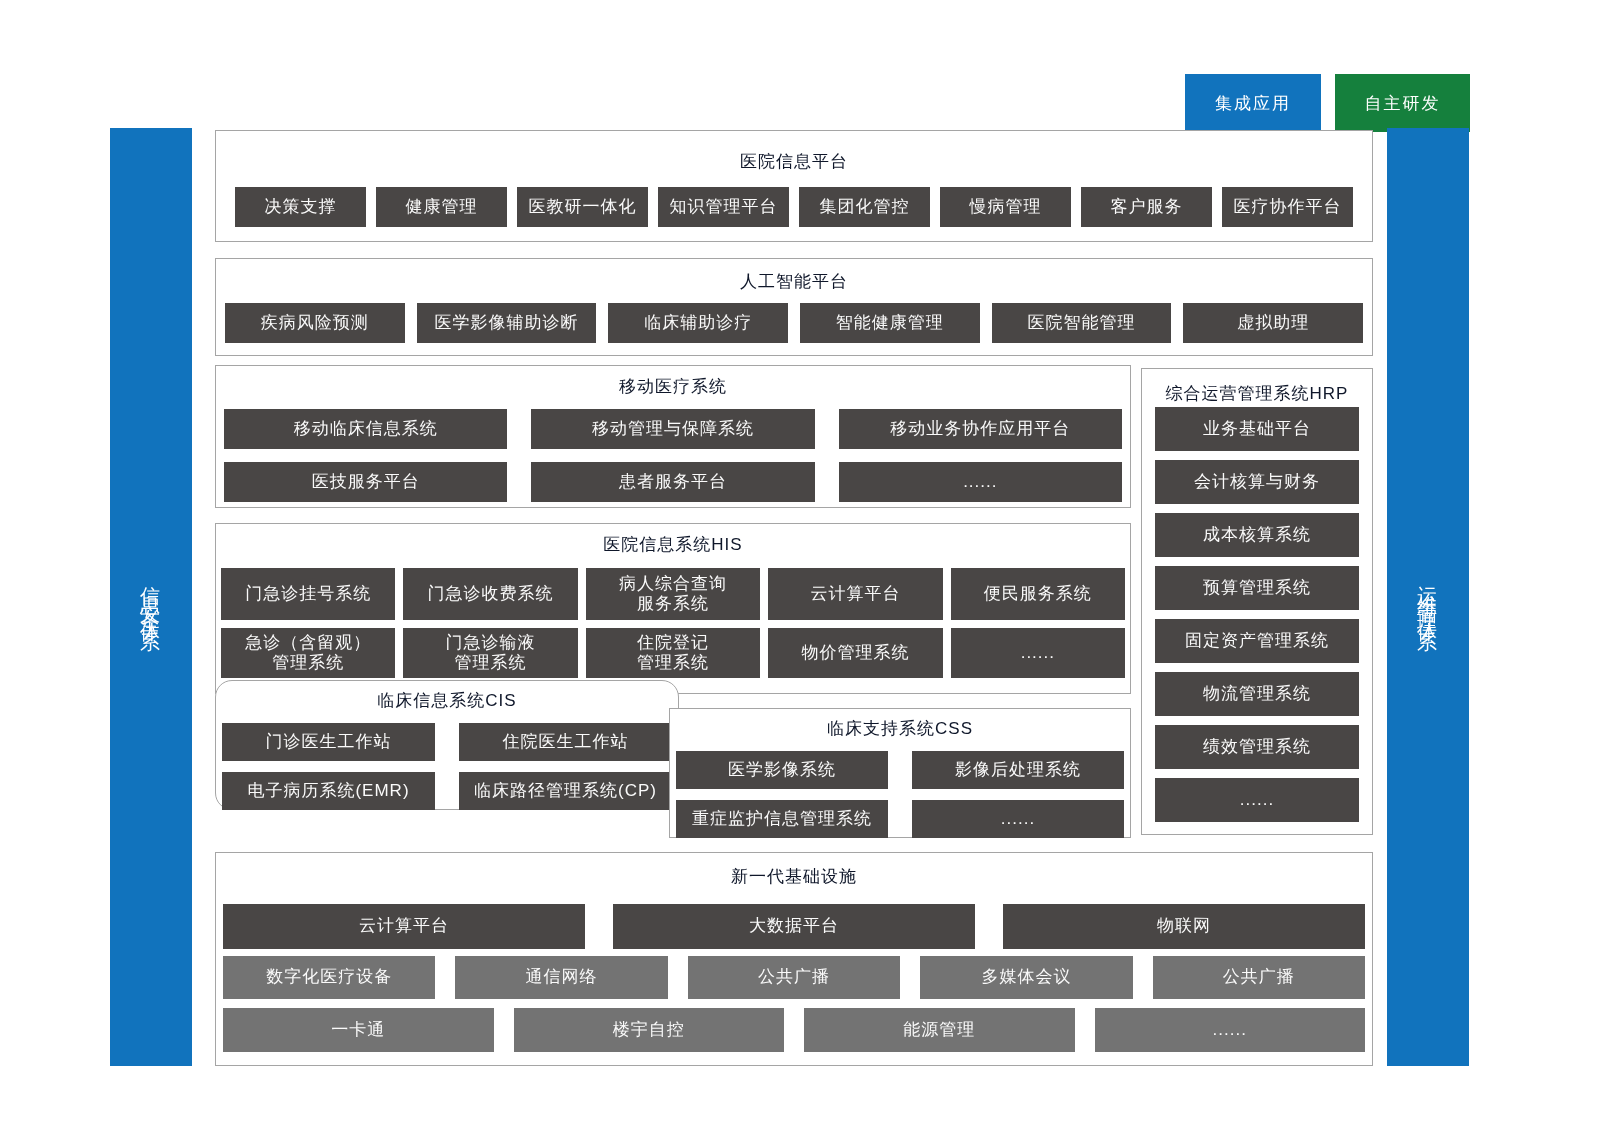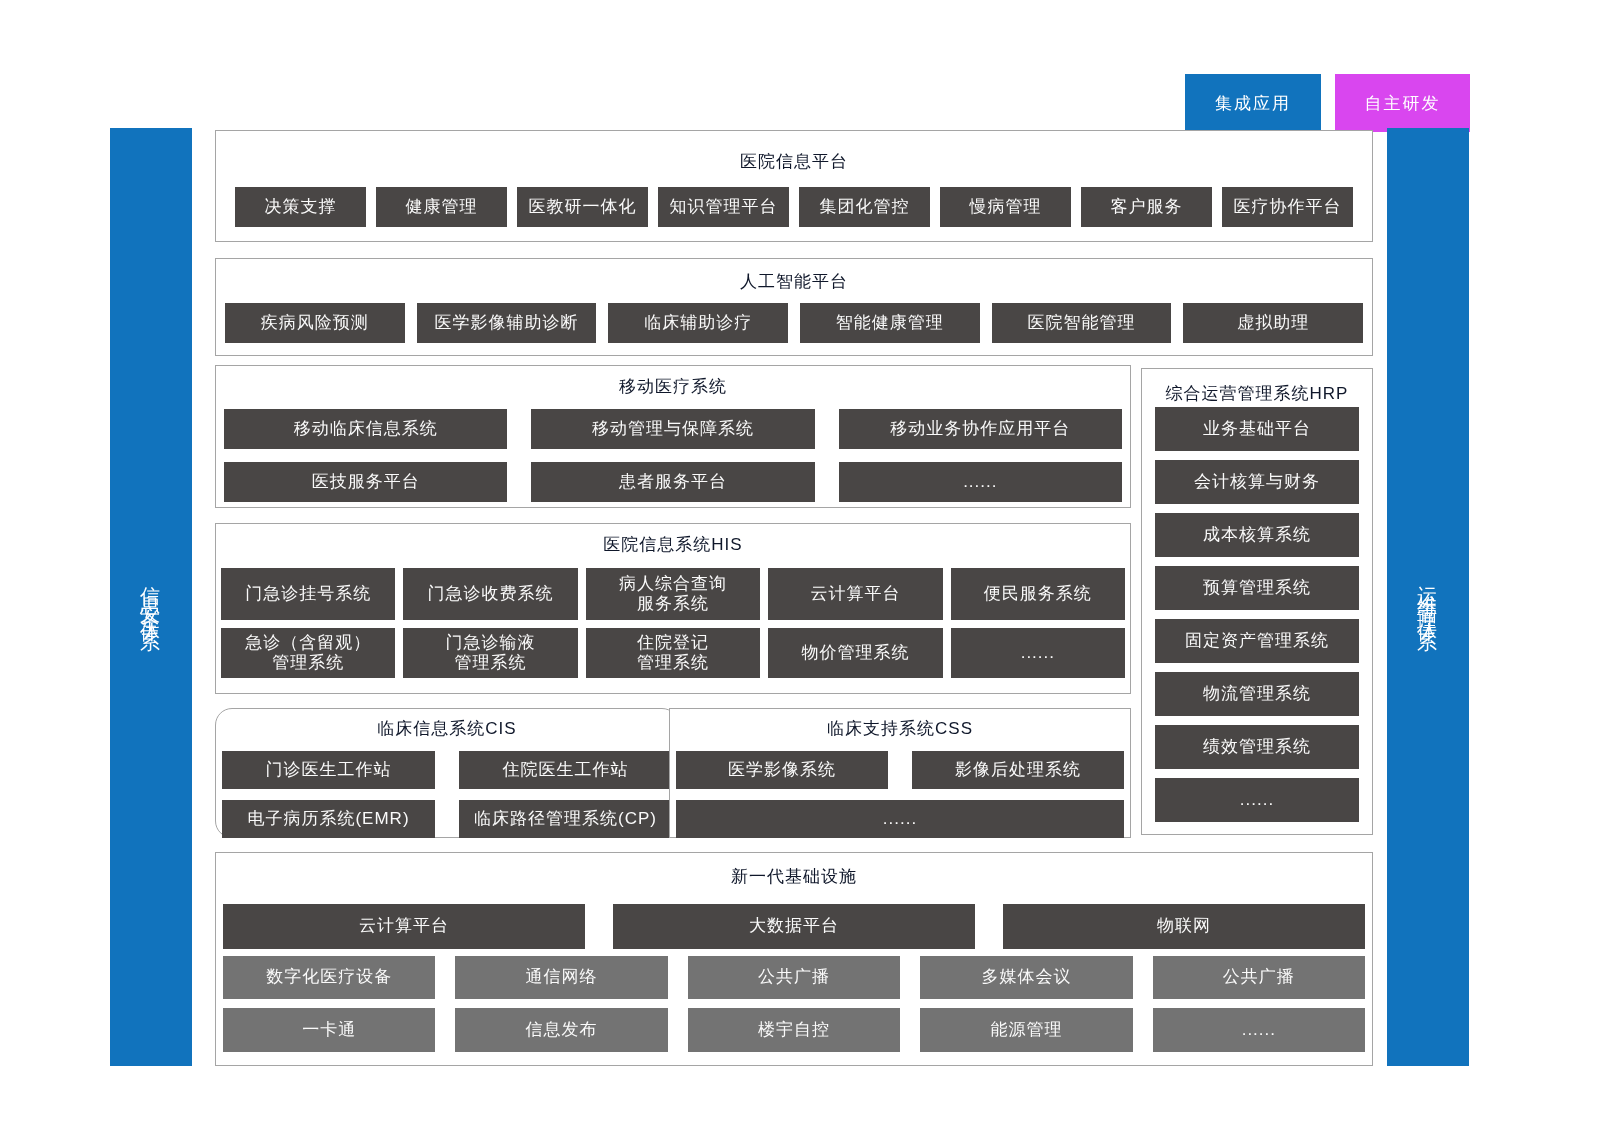--- a/index.html
+++ b/index.html
@@ -6,21 +6,21 @@
   .canvas{
     position:relative;width:1600px;height:1136px;background:#ffffff;
     font-family:"Liberation Sans","DejaVu Sans",sans-serif;overflow:hidden;
   }
   
   .legend-btn{
     position:absolute;height:58px;display:flex;align-items:center;justify-content:center;
     color:#ffffff;font-size:17px;letter-spacing:2px;
   }
   #legend-int{left:1185px;top:74px;width:136px;background:#1173bd;}
-  #legend-self{left:1335px;top:74px;width:135px;background:#d946ef;}
+  #legend-self{left:1335px;top:74px;width:135px;background:#15803d;}
   
   .vbar{
     position:absolute;top:128px;height:938px;width:82px;background:#1173bd;color:#ffffff;
     display:flex;align-items:center;justify-content:center;
   }
   .vbar span{
     writing-mode:vertical-rl;text-orientation:upright;font-size:20px;letter-spacing:9px;
   }
   #vbar-left{left:110px;}
   #vbar-right{left:1387px;}
@@ -58,21 +58,21 @@
   #sec-hrp .sec-title{padding-top:13px;}
   #sec-hrp .col{margin-top:2px;padding:0 13px;gap:9px;}
   #sec-hrp .box{flex:none;height:44px;}
 
   #sec-his{left:215px;top:523px;width:916px;height:171px;}
   #sec-his .sec-title{padding-top:9px;}
   #sec-his .row{padding:0 5px;gap:8px;}
   #sec-his .row.r1{margin-top:12px;height:52px;}
   #sec-his .row.r2{margin-top:8px;height:50px;}
 
-  #sec-cis{left:215px;top:708px;width:464px;height:130px;border-radius:17px;}
+  #sec-cis{left:215px;top:680px;width:464px;height:130px;border-radius:17px;}
   #sec-css{left:669px;top:708px;width:462px;height:130px;}
   #sec-cis .sec-title,#sec-css .sec-title{padding-top:8px;}
   #sec-cis .row,#sec-css .row{padding:0 6px;gap:24px;height:38px;}
   #sec-cis .row.r1,#sec-css .row.r1{margin-top:11px;}
   #sec-cis .row.r2,#sec-css .row.r2{margin-top:11px;}
 
   #sec-infra{left:215px;top:852px;width:1158px;height:214px;}
   #sec-infra .sec-title{padding-top:12px;}
   #sec-infra .row.dark-row{margin-top:16px;padding:0 7px;gap:28px;height:45px;}
   #sec-infra .row.blue-row1{margin-top:7px;padding:0 7px;gap:20px;height:43px;}
@@ -181,40 +181,40 @@
     </div>
   </div>
 
   <div class="sec" id="sec-css">
     <div class="sec-title">临床支持系统CSS</div>
     <div class="row r1">
       <div class="box">医学影像系统</div>
       <div class="box">影像后处理系统</div>
     </div>
     <div class="row r2">
+      <div class="box">重症监护信息管理系统</div>
       <div class="box">......</div>
     </div>
   </div>
 
   <div class="sec" id="sec-infra">
     <div class="sec-title">新一代基础设施</div>
     <div class="row dark-row">
       <div class="box">云计算平台</div>
       <div class="box">大数据平台</div>
       <div class="box">物联网</div>
     </div>
     <div class="row blue-row1">
       <div class="box blue">数字化医疗设备</div>
       <div class="box blue">通信网络</div>
       <div class="box blue">公共广播</div>
       <div class="box blue">多媒体会议</div>
       <div class="box blue">公共广播</div>
     </div>
     <div class="row blue-row2">
       <div class="box blue">一卡通</div>
-      <div class="box blue">信息发布</div>
       <div class="box blue">楼宇自控</div>
       <div class="box blue">能源管理</div>
       <div class="box blue">......</div>
     </div>
   </div>
 
 </div>
 
 </body></html>

